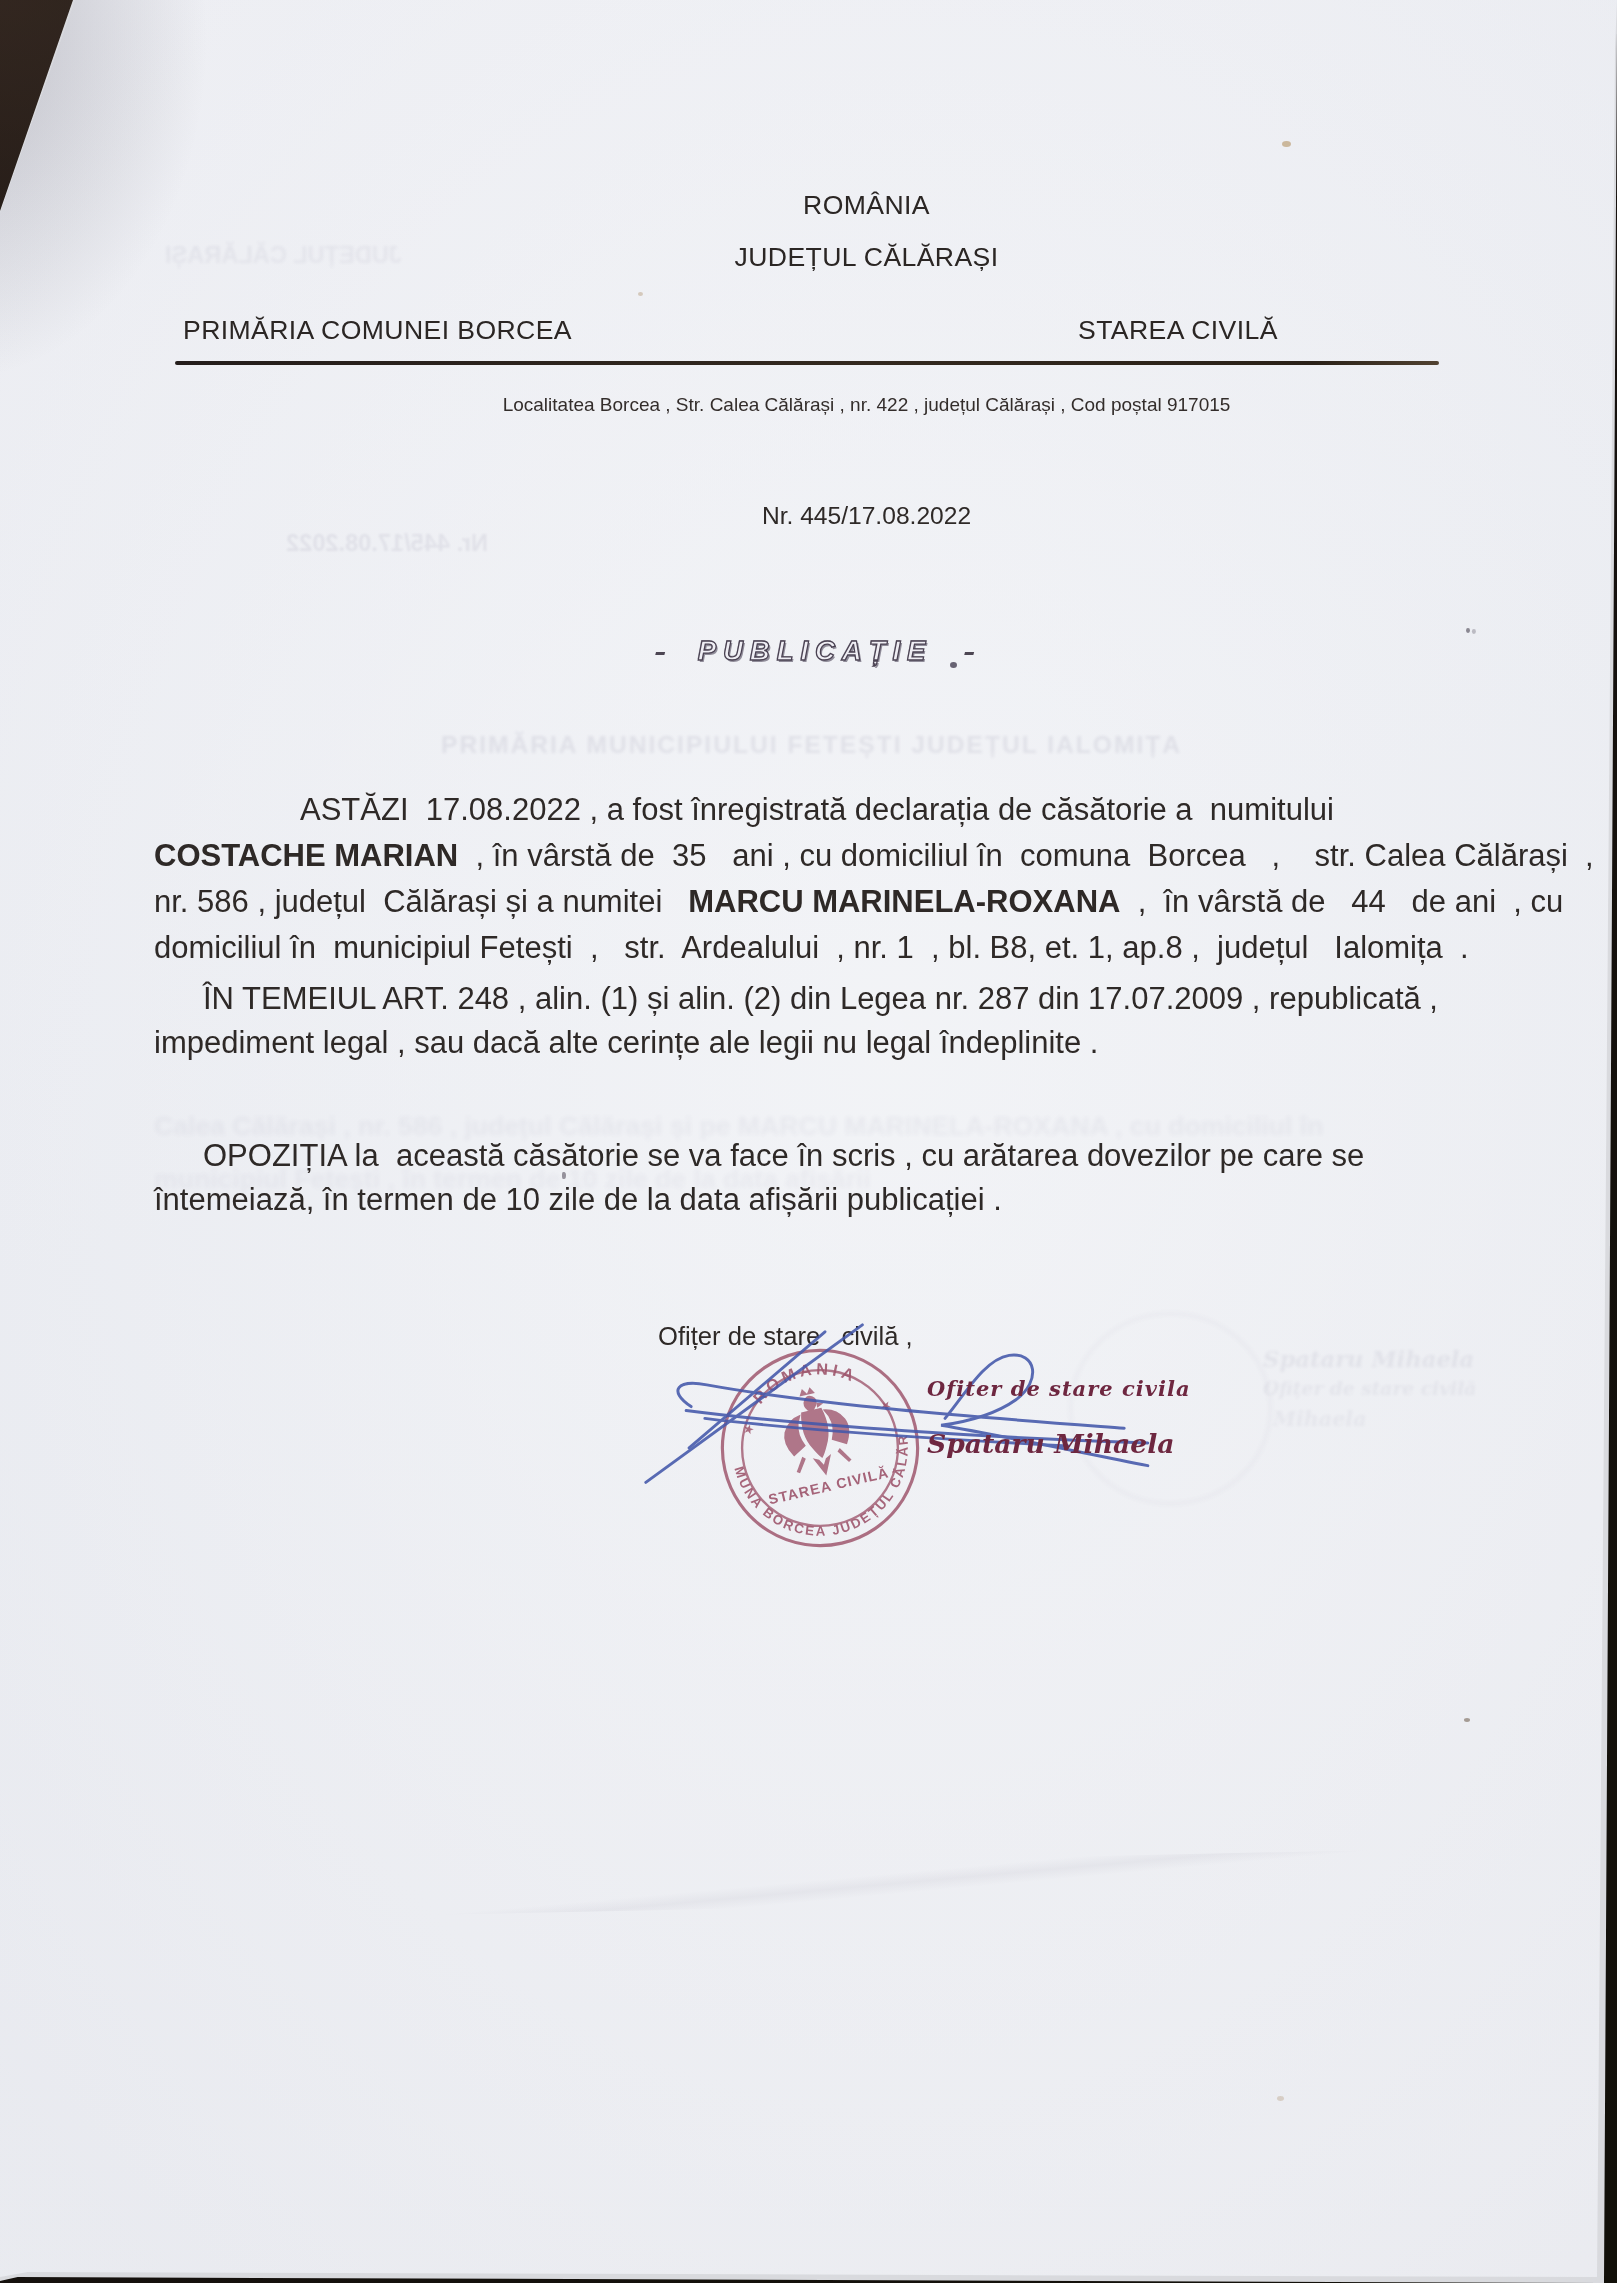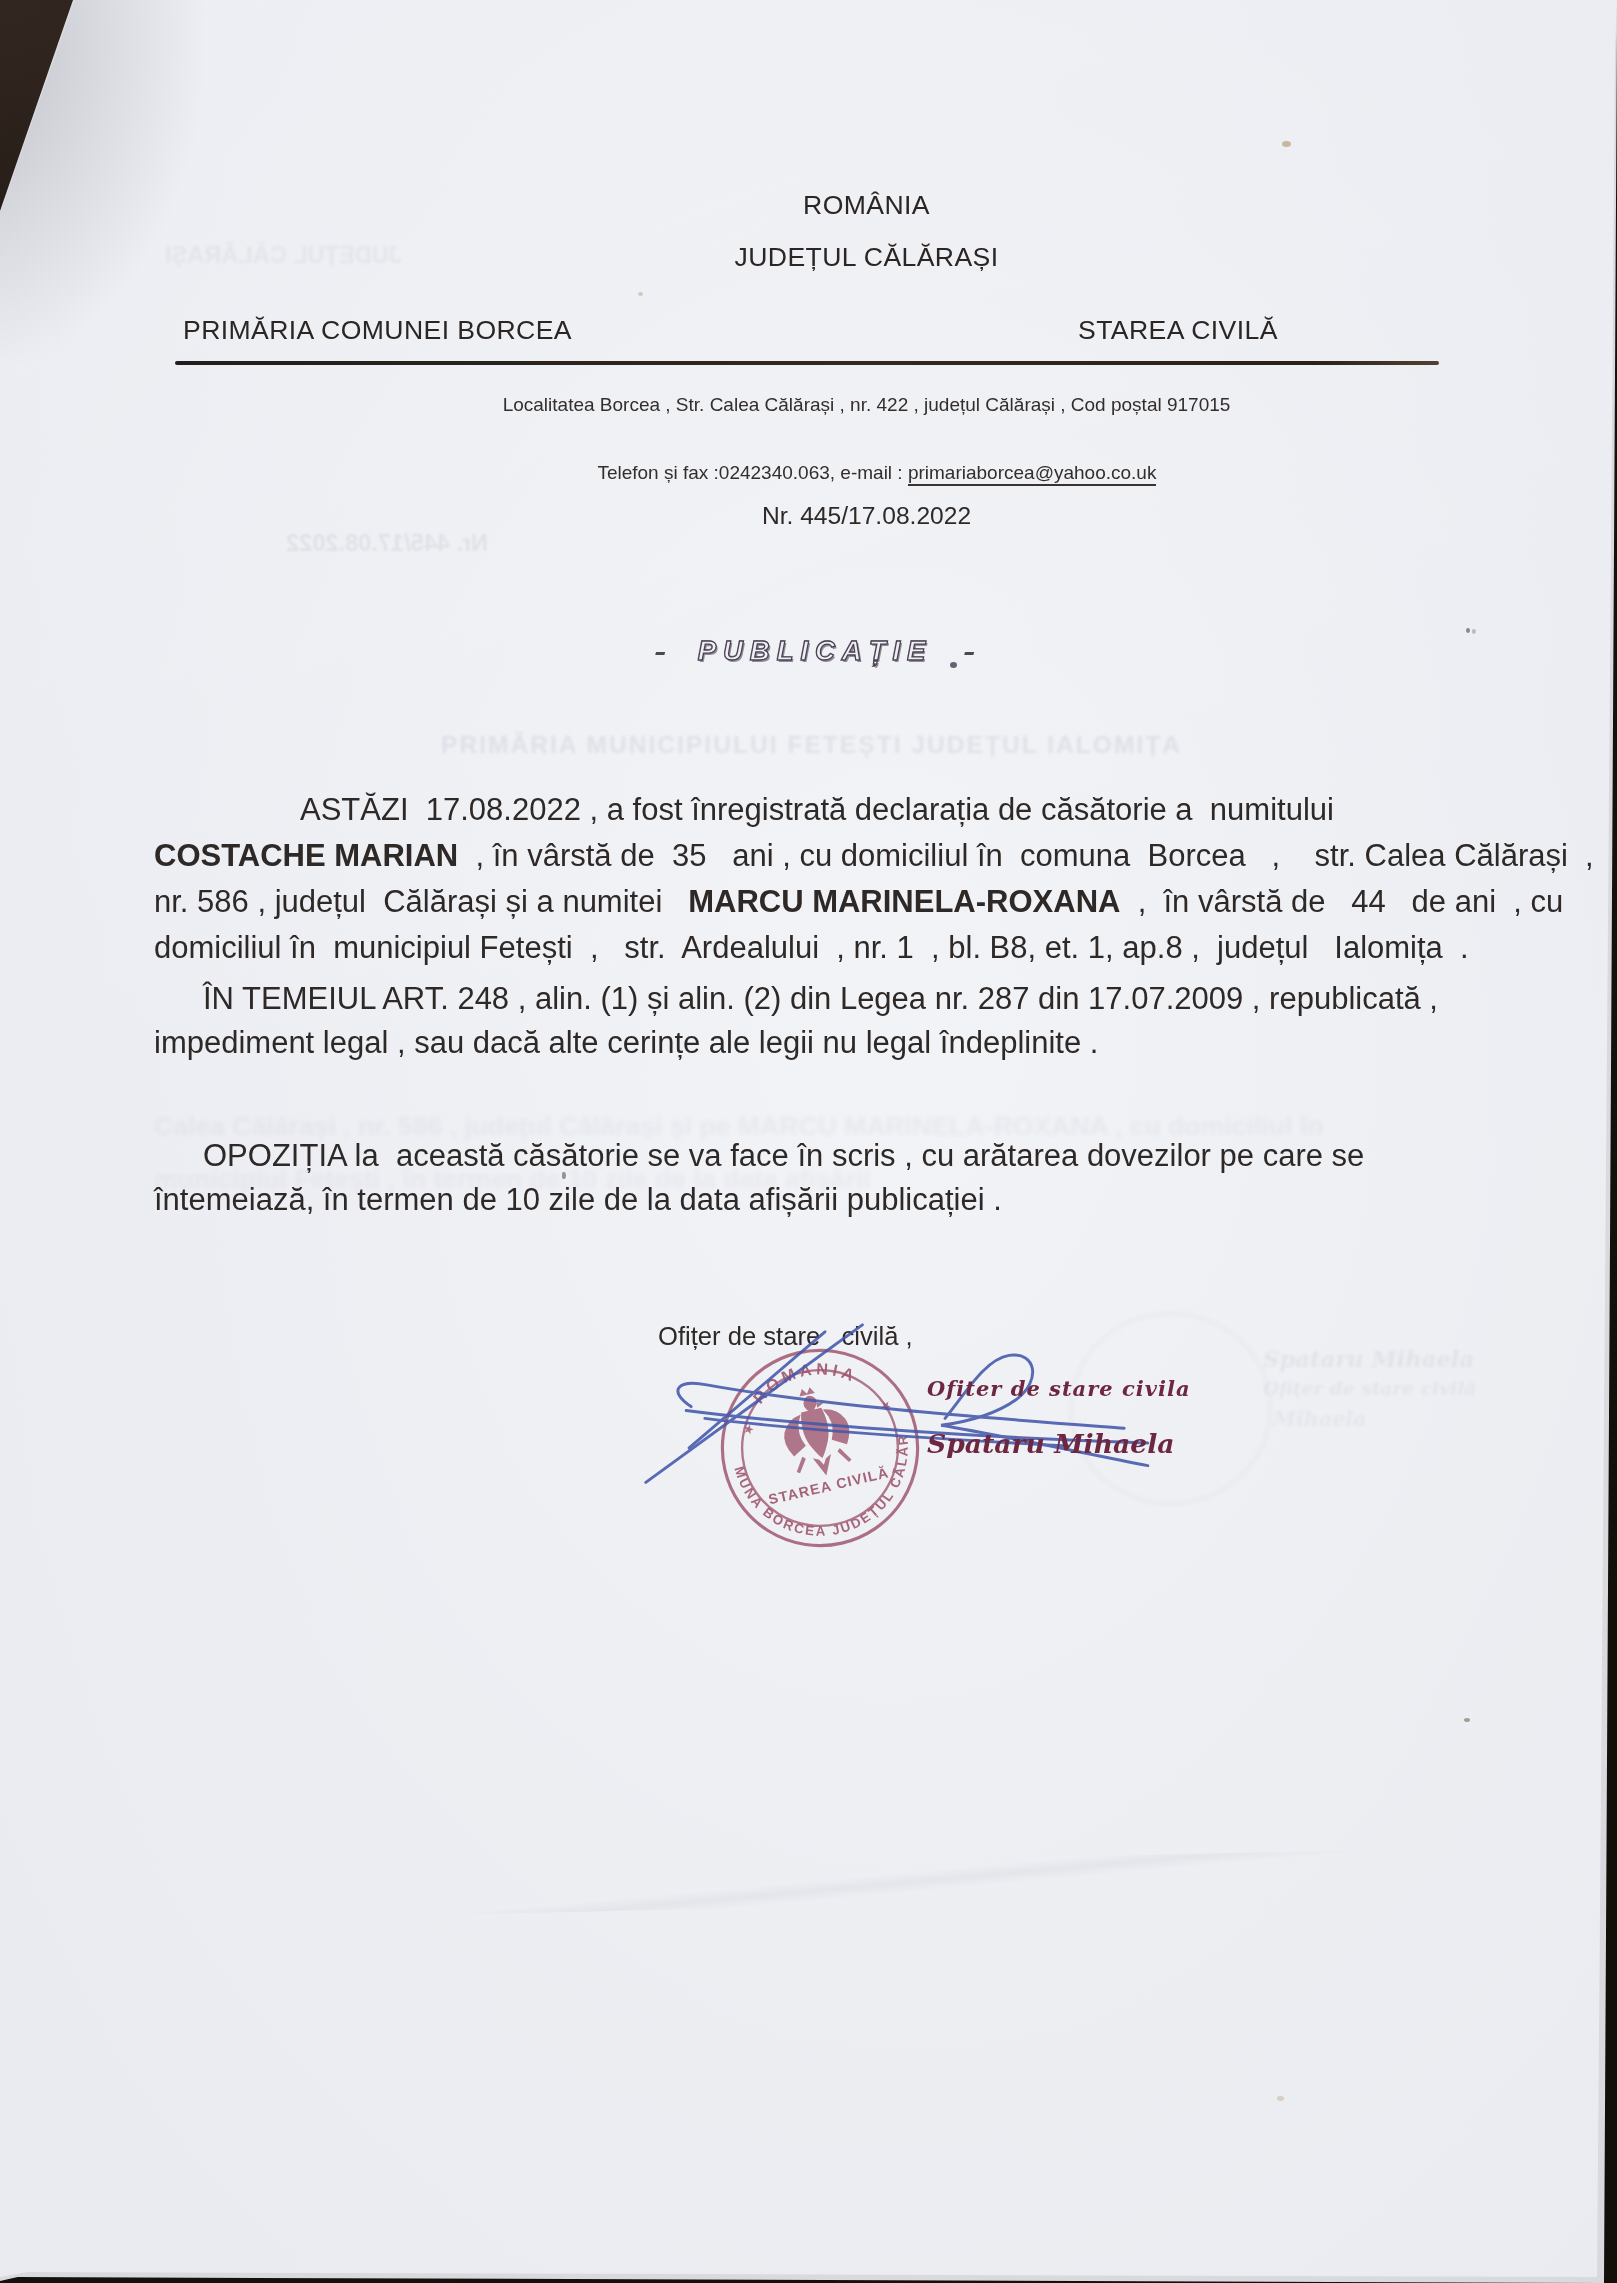--- a/index.html
+++ b/index.html
@@ -81,23 +81,20 @@
   <div class="ghost" style="left:1263px;top:1377px;font-size:18.7px;font-family:'DejaVu Serif',serif;font-style:italic;opacity:.06;filter:blur(1.5px);">Ofițer de stare civilă</div>
   <div class="ghost" style="left:1273px;top:1407px;font-size:20.7px;font-family:'DejaVu Serif',serif;font-style:italic;opacity:.05;filter:blur(1.6px);">Mihaela</div>
 
   <div class="txt center-line hdr" style="top:177px;margin-top:13px;">ROMÂNIA</div>
   <div class="txt center-line hdr" style="top:242px;text-align:center;">JUDEȚUL CĂLĂRAȘI</div>
   <div class="txt hdr" style="left:183px;top:315px;">PRIMĂRIA COMUNEI BORCEA</div>
   <div class="txt hdr" style="left:1078px;top:315px;">STAREA CIVILĂ</div>
   <div class="rule"></div>
 
   <div class="txt center-line sub" style="top:394px;">Localitatea Borcea , Str. Calea Călărași , nr. 422 , județul Călărași , Cod poștal 917015</div>
-  <div class="txt center-line sub" style="top:440px;">
-    <span>Telefon și fax :0242340.063, e-mail : </span><span class="email">primariaborcea@yahoo.co.uk</span>
-  </div>
   <div class="txt center-line" style="top:502px;font-size:24.6px;">Nr. 445/17.08.2022</div>
 
   <div class="title-row">
     <span class="title-dash">-</span>
     <span class="title-text">PUBLICAȚIE</span>
     <span class="title-dash">-</span>
   </div>
 
   <div class="para p1" style="top:787px;">
       <div class="line"><span>ASTĂZI  17.08.2022 , a fost înregistrată declarația de căsătorie a  numitului</span></div>

